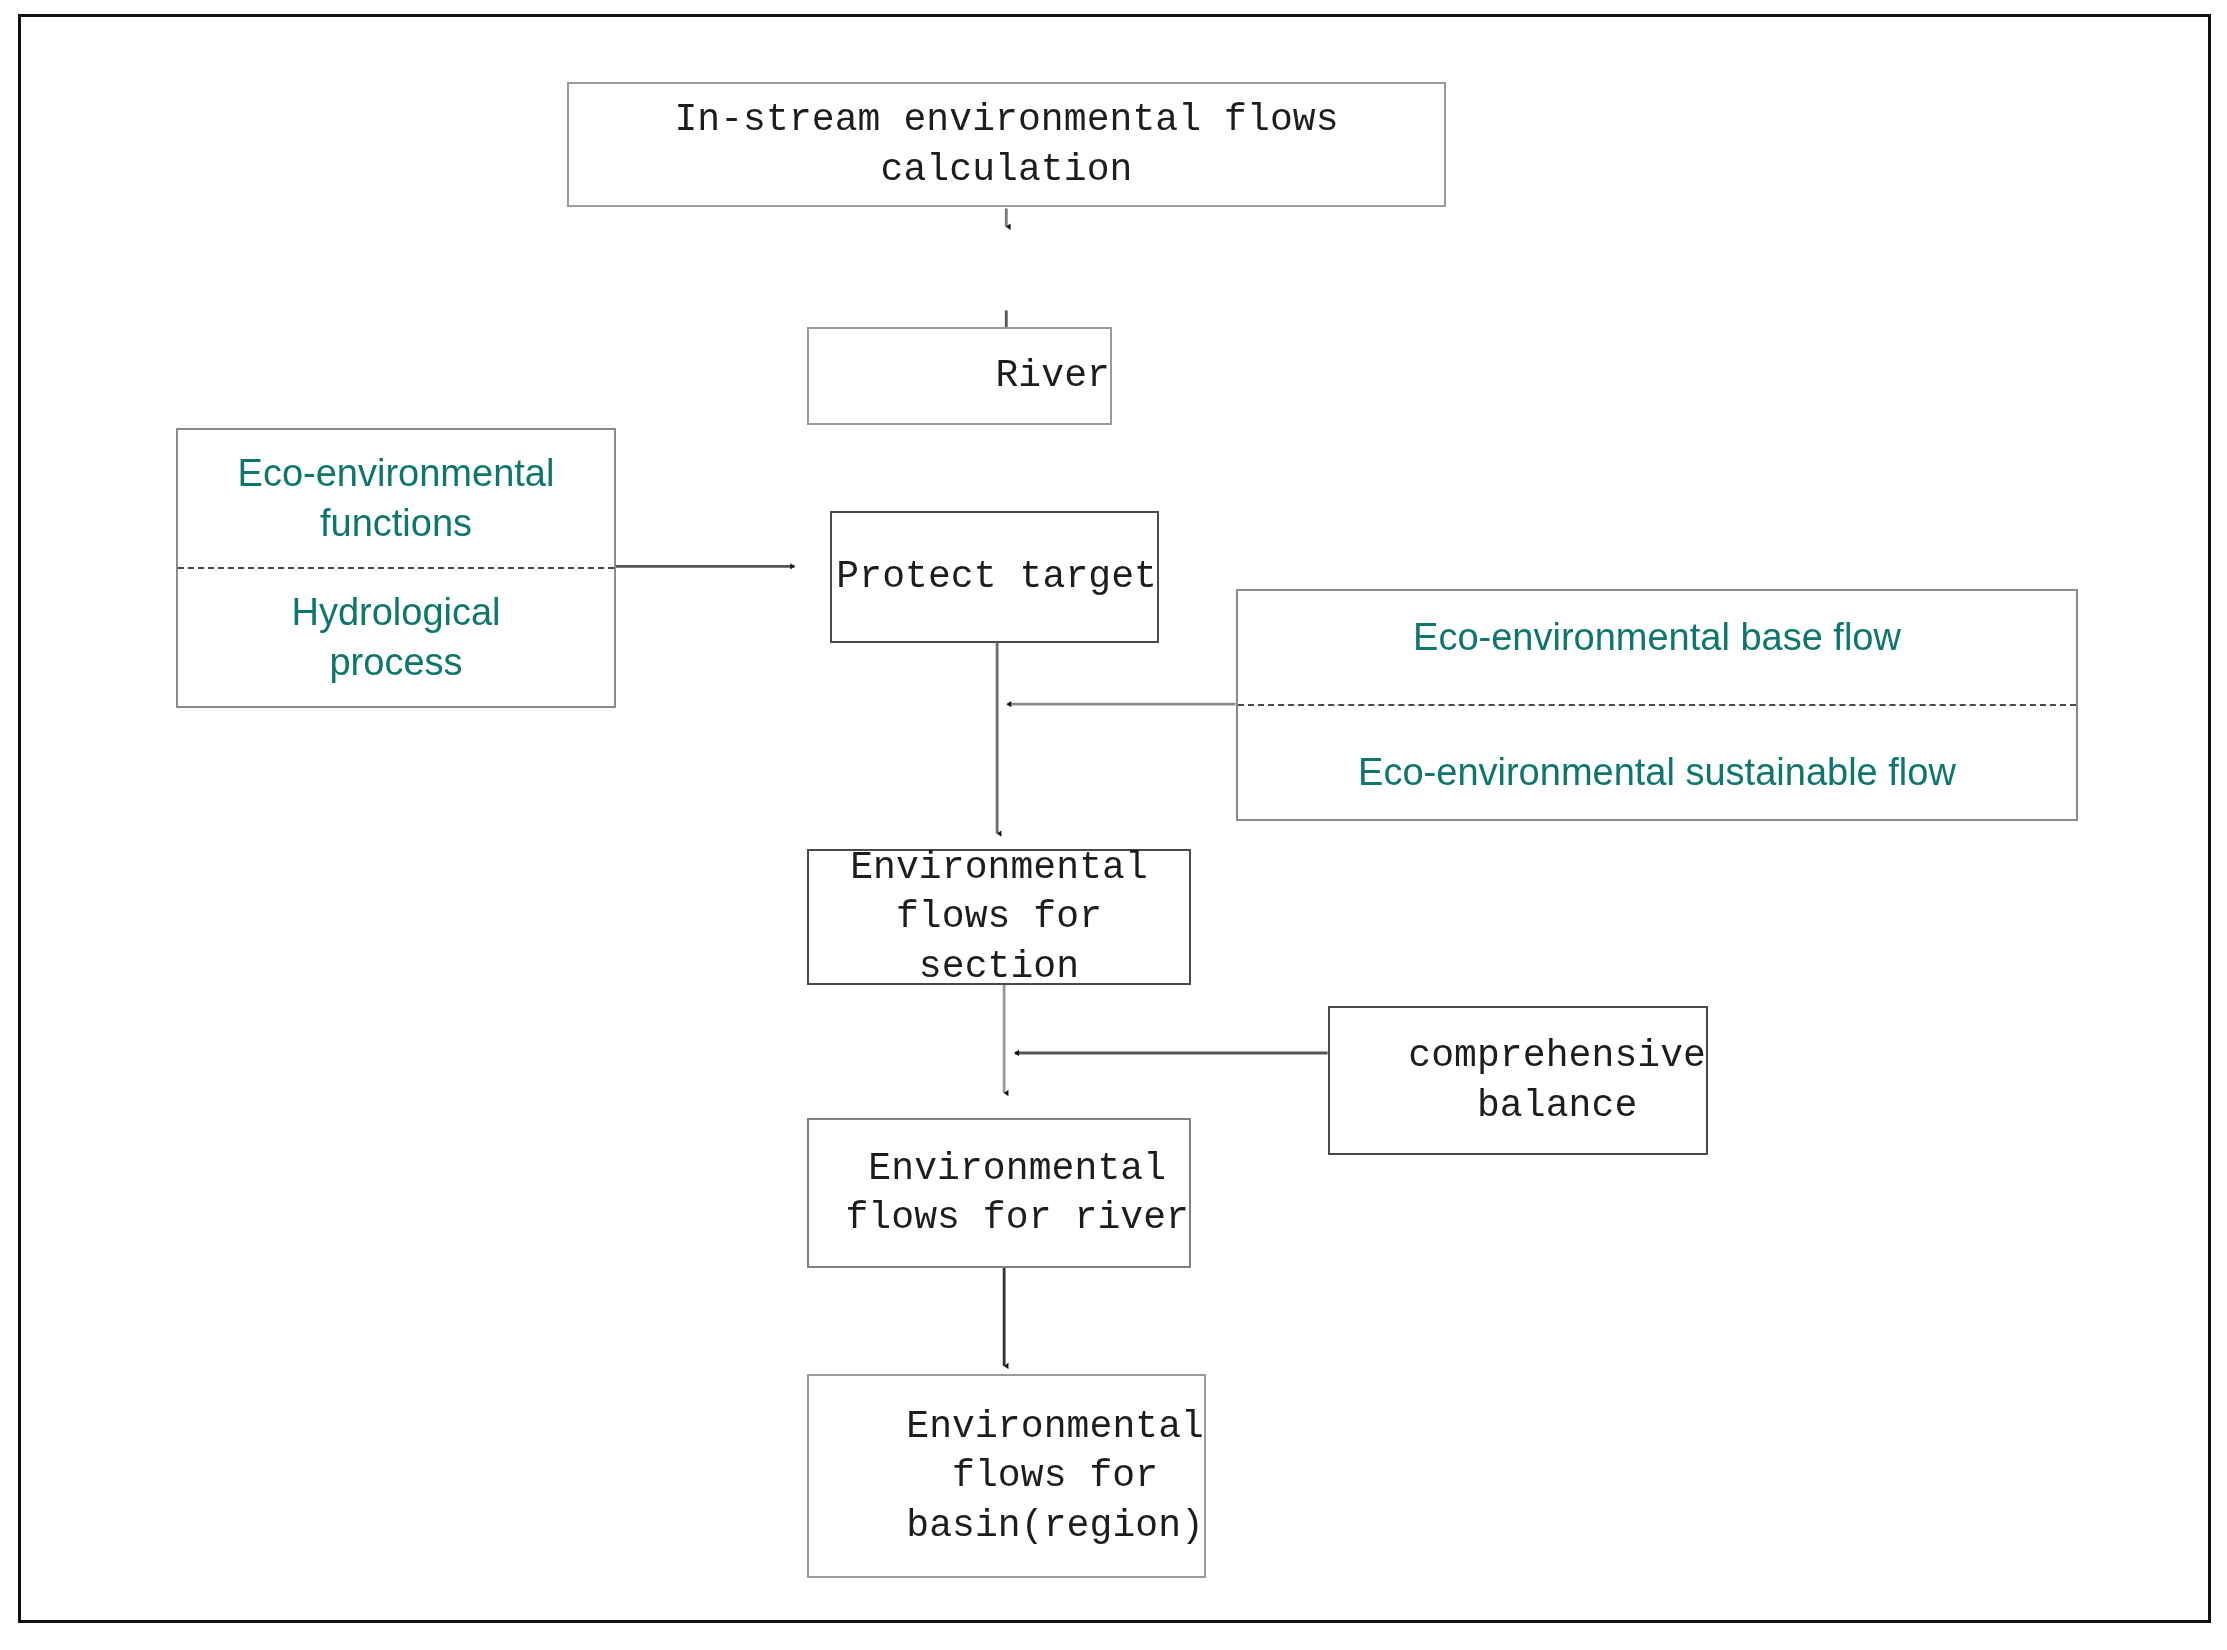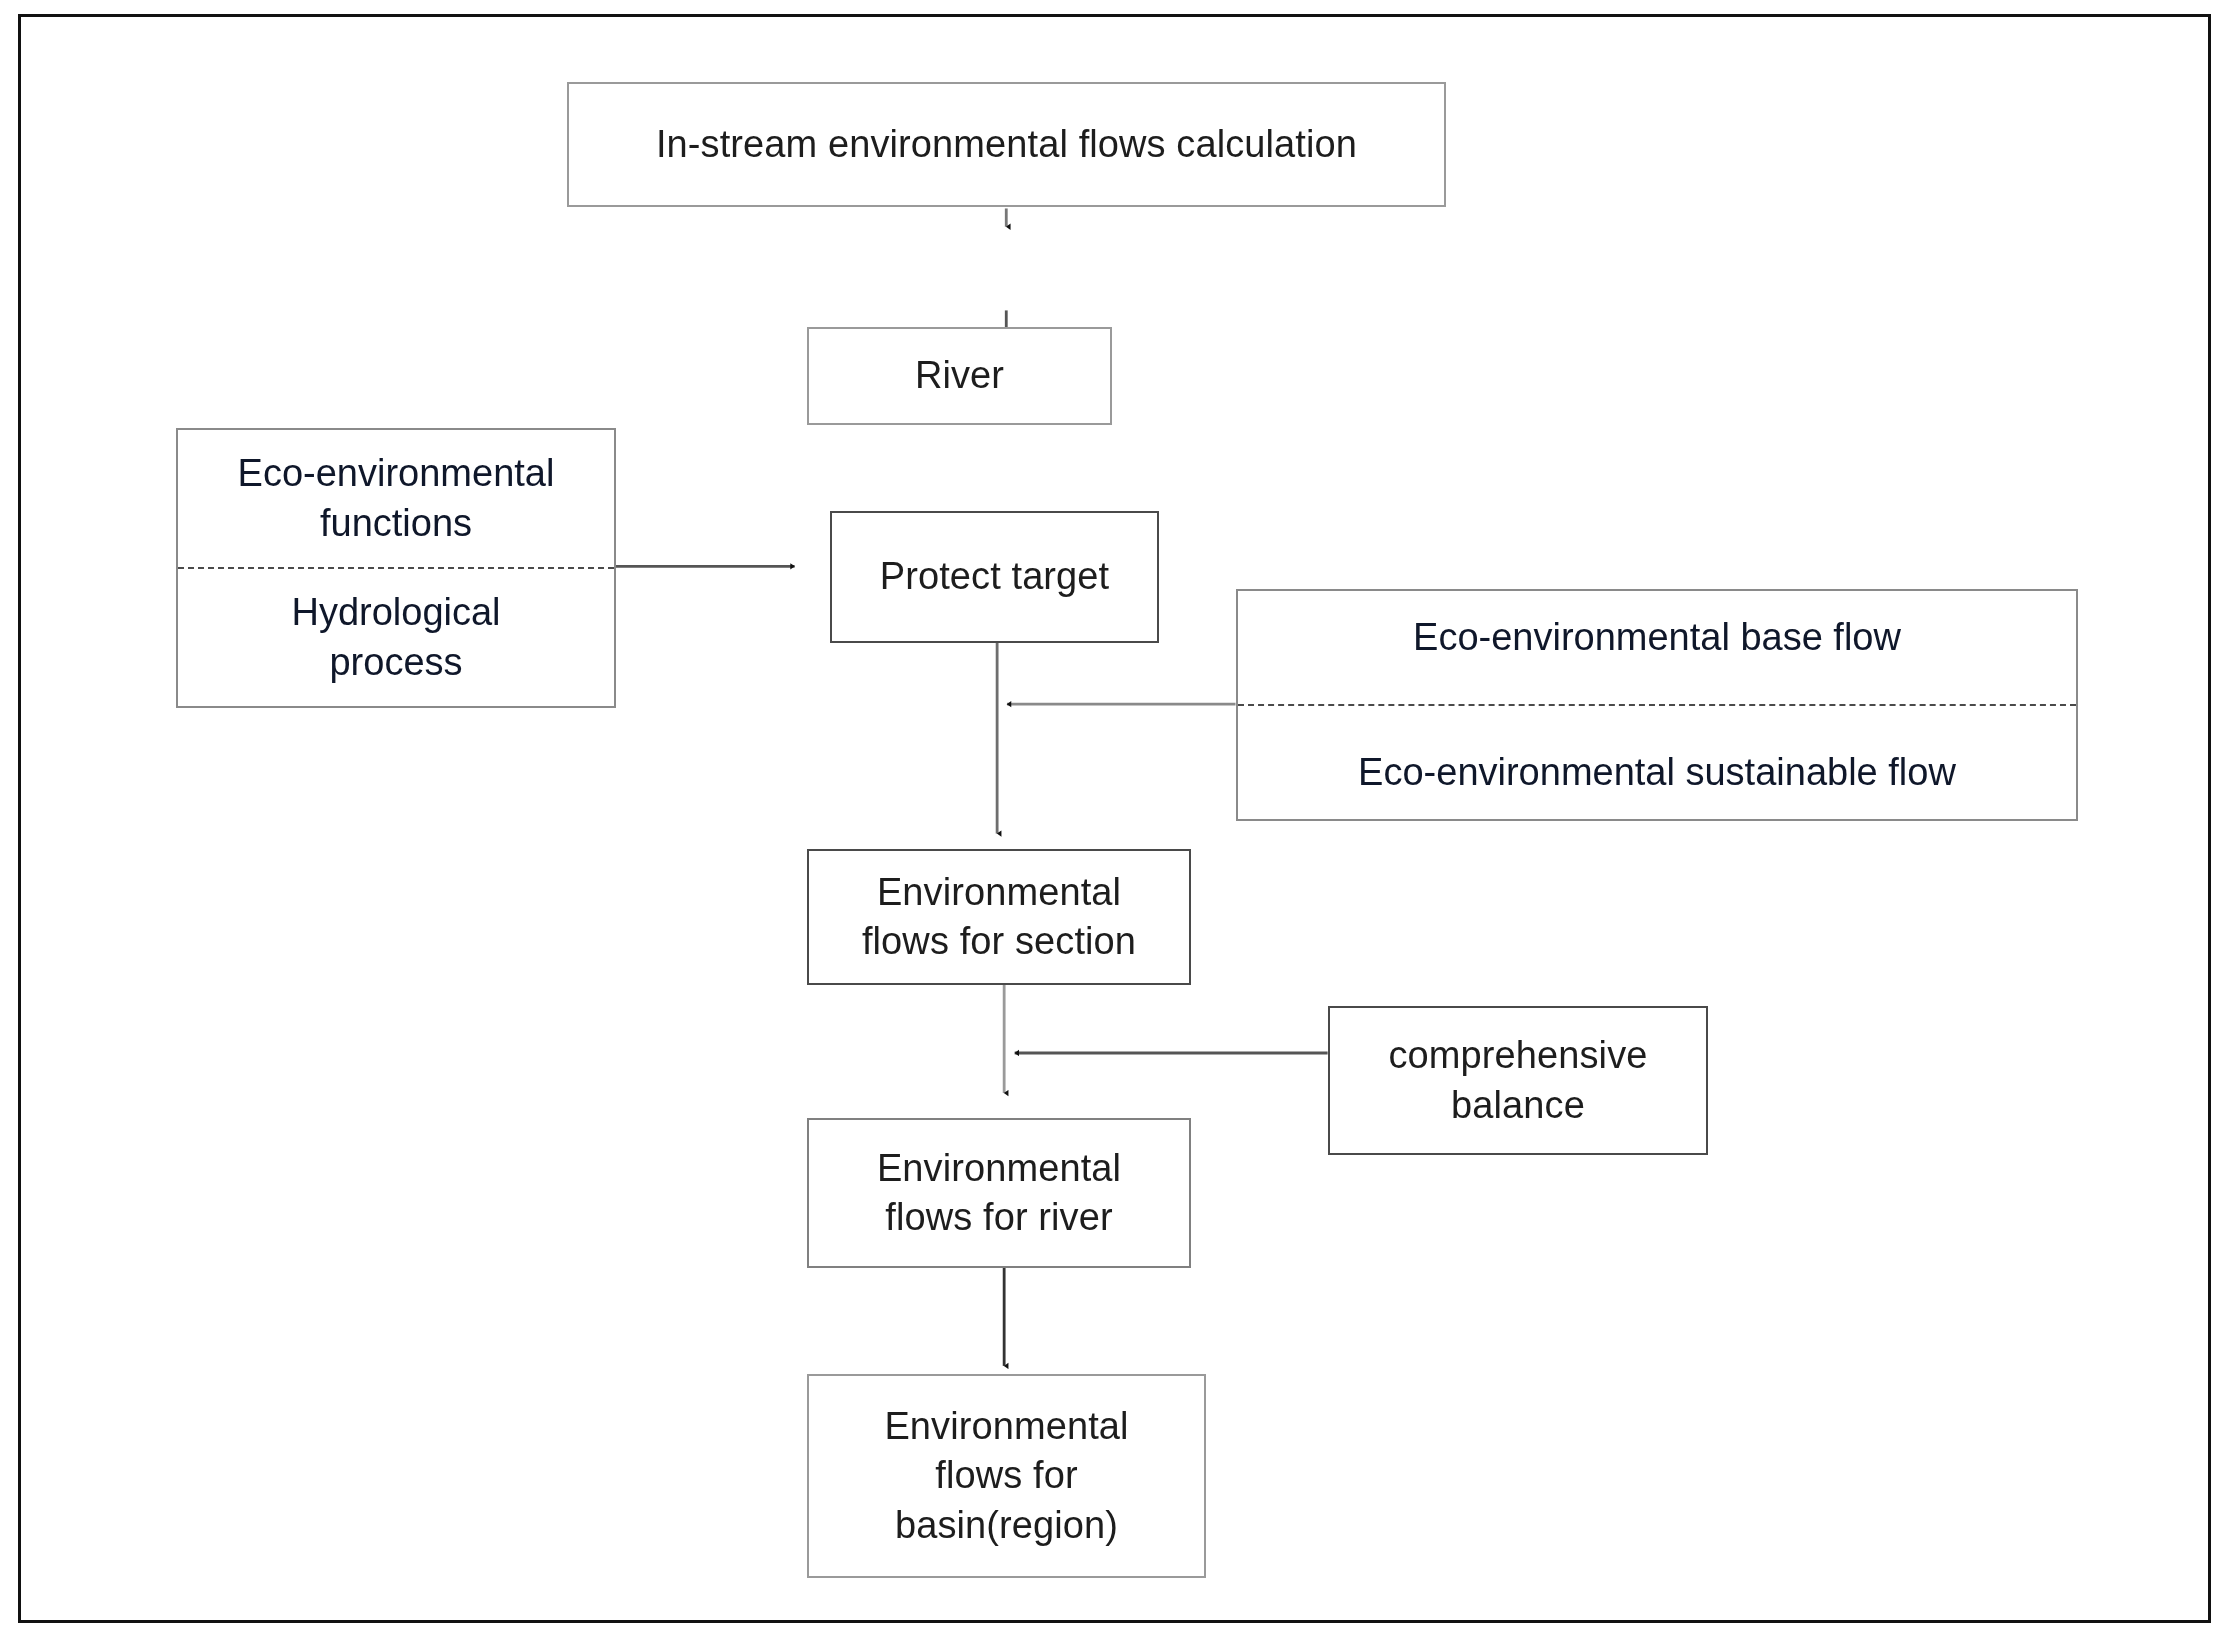--- a/index.html
+++ b/index.html
@@ -36,22 +36,23 @@
     width: 2227px;
     height: 1651px;
   }
   .node-box {
     position: absolute;
     box-sizing: border-box;
     background: #ffffff;
     border: 2.1px solid #808080;
     display: flex;
     flex-direction: column;
-    align-items: center;
+    align-items: flex-end;
     justify-content: center;
+    font-family: Liberation Mono, monospace;
   }
   .node-box.thin {
     border-color: #9a9a9a;
     border-width: 2.1px;
   }
   .node-box.dark {
     border-color: #4a4a4a;
   }
   .node-label {
     color: #1d1d1d;
@@ -74,21 +75,21 @@
     display: flex;
     align-items: center;
     justify-content: center;
   }
   .split-divider {
     height: 0;
     border-top: 2.1px dashed #4a4a4a;
     margin: 0;
   }
   .split-label {
-    color: #0f172a;
+    color: #0f766e;
     font-size: 38px;
     line-height: 1.30;
     text-align: center;
     white-space: pre-line;
   }
 </style>
 </head>
 <body>
 
 <div id="figure-root">

